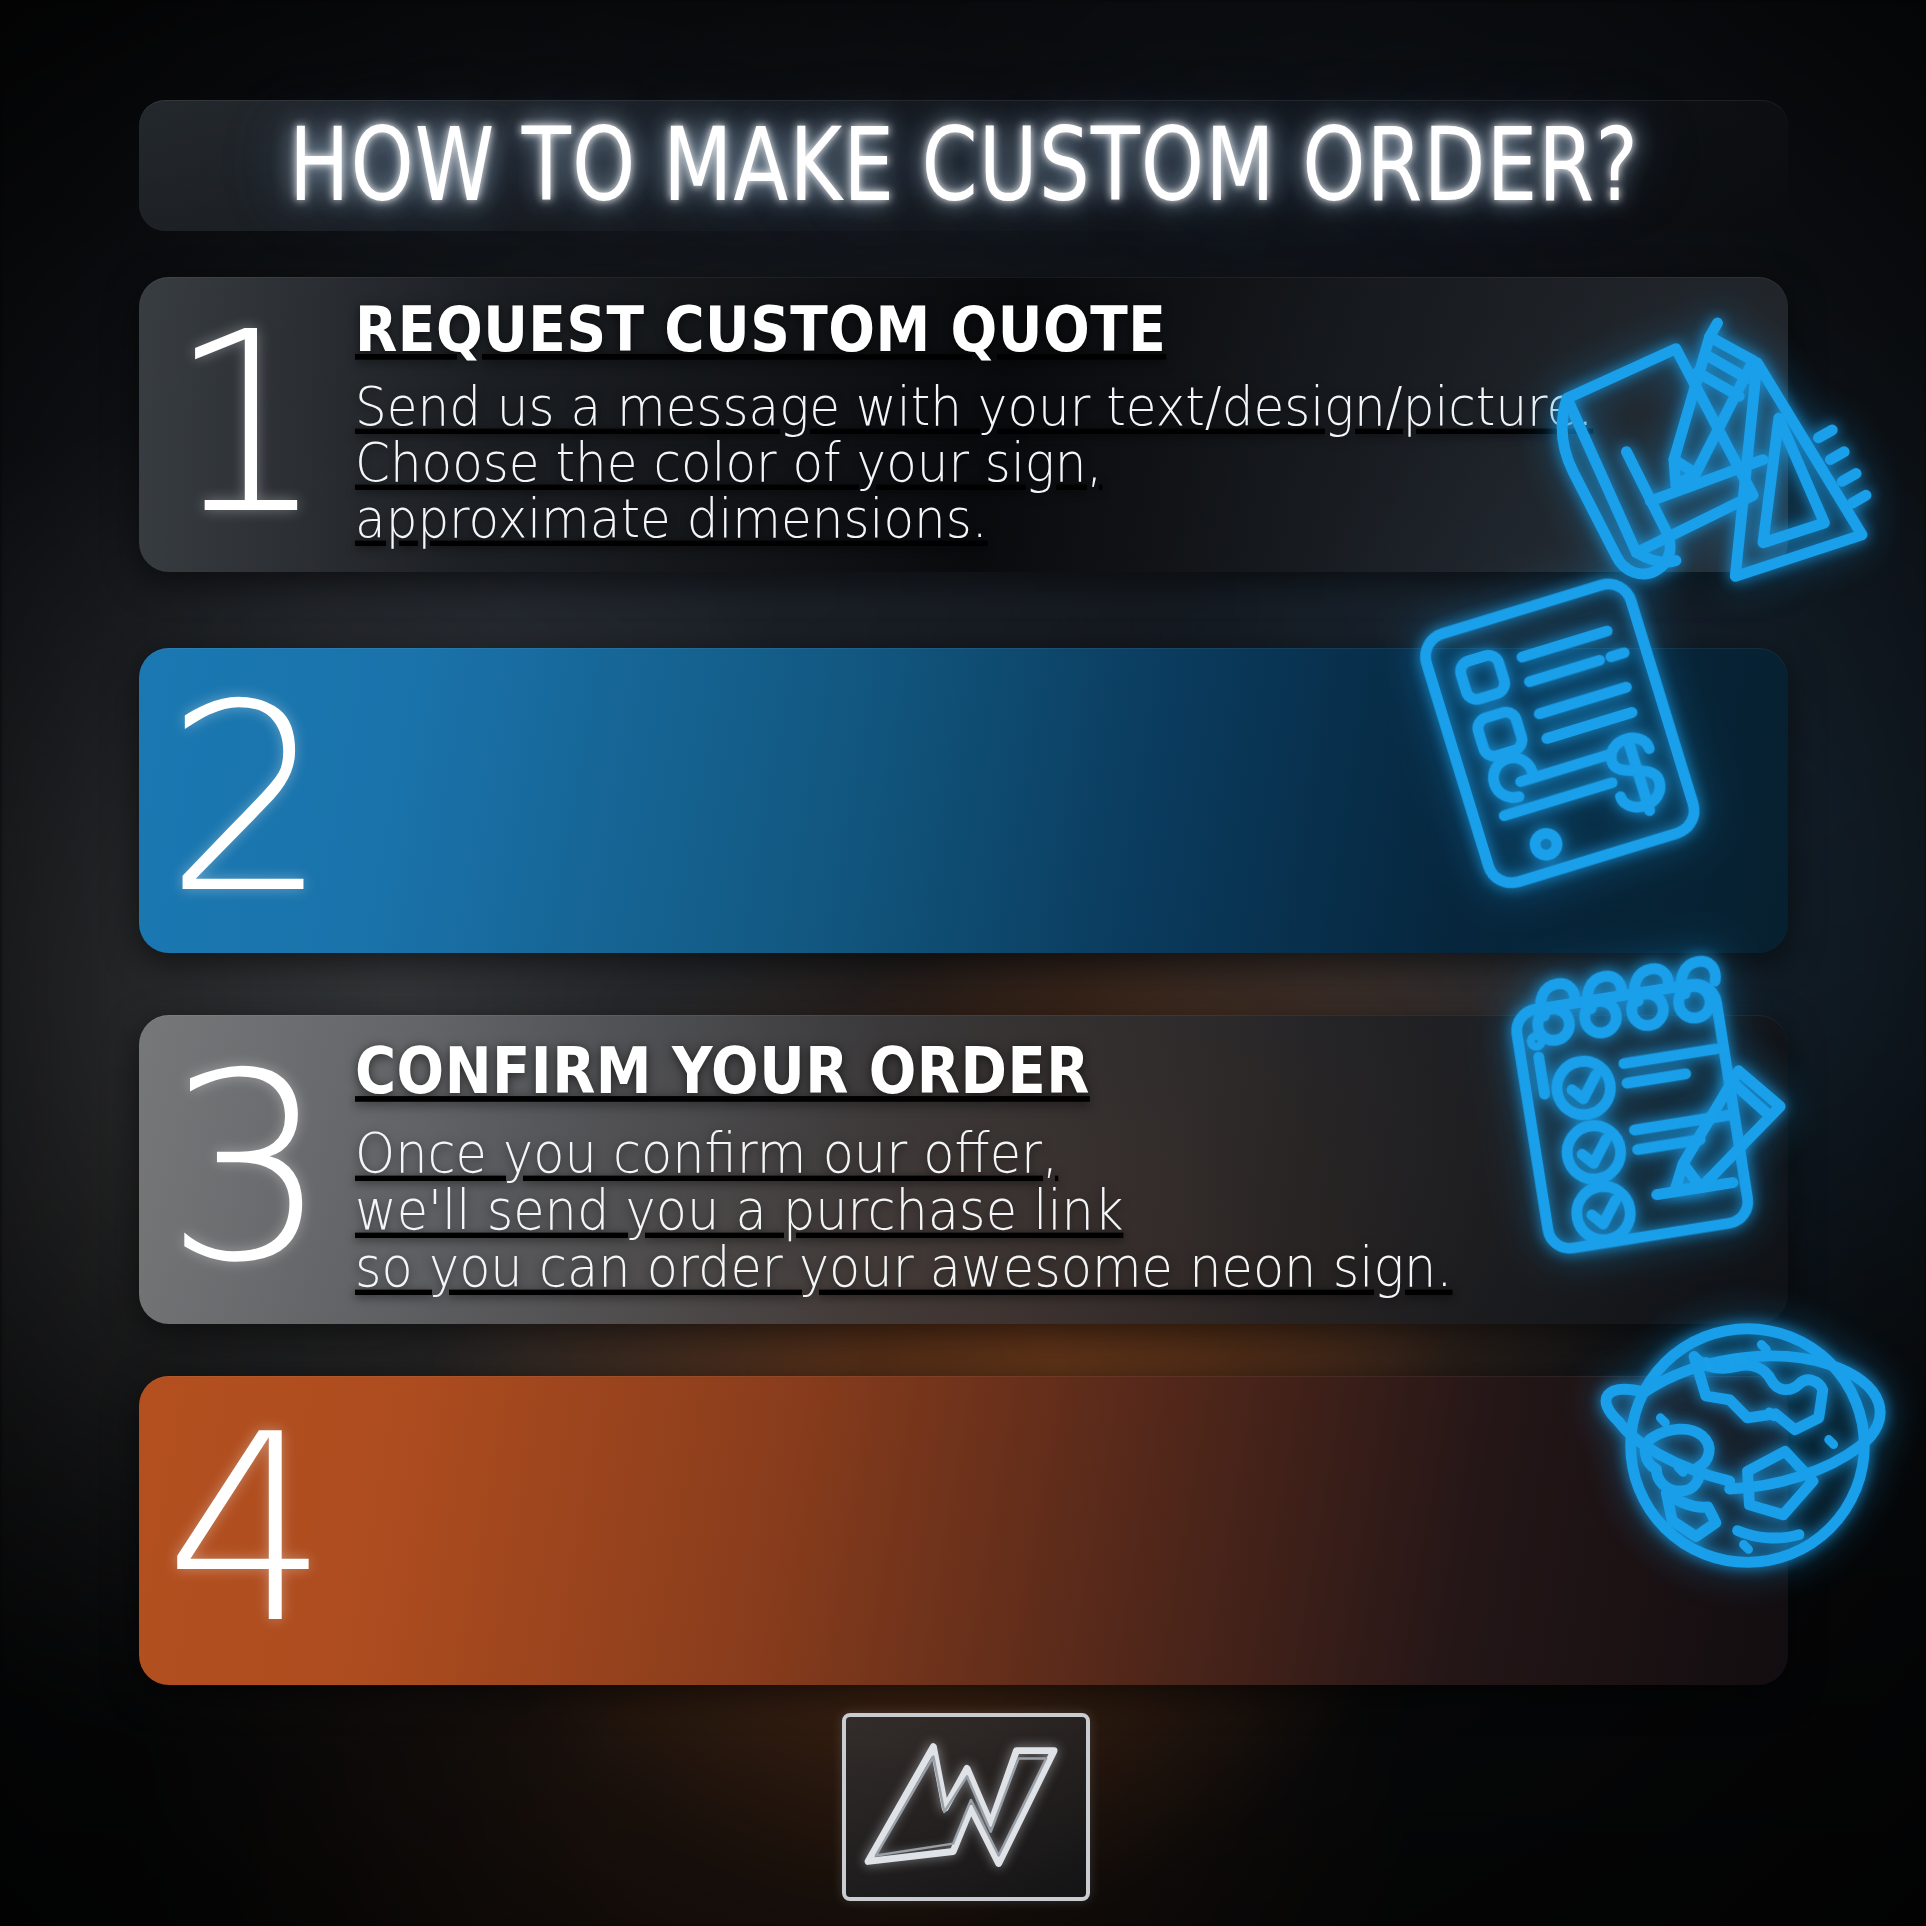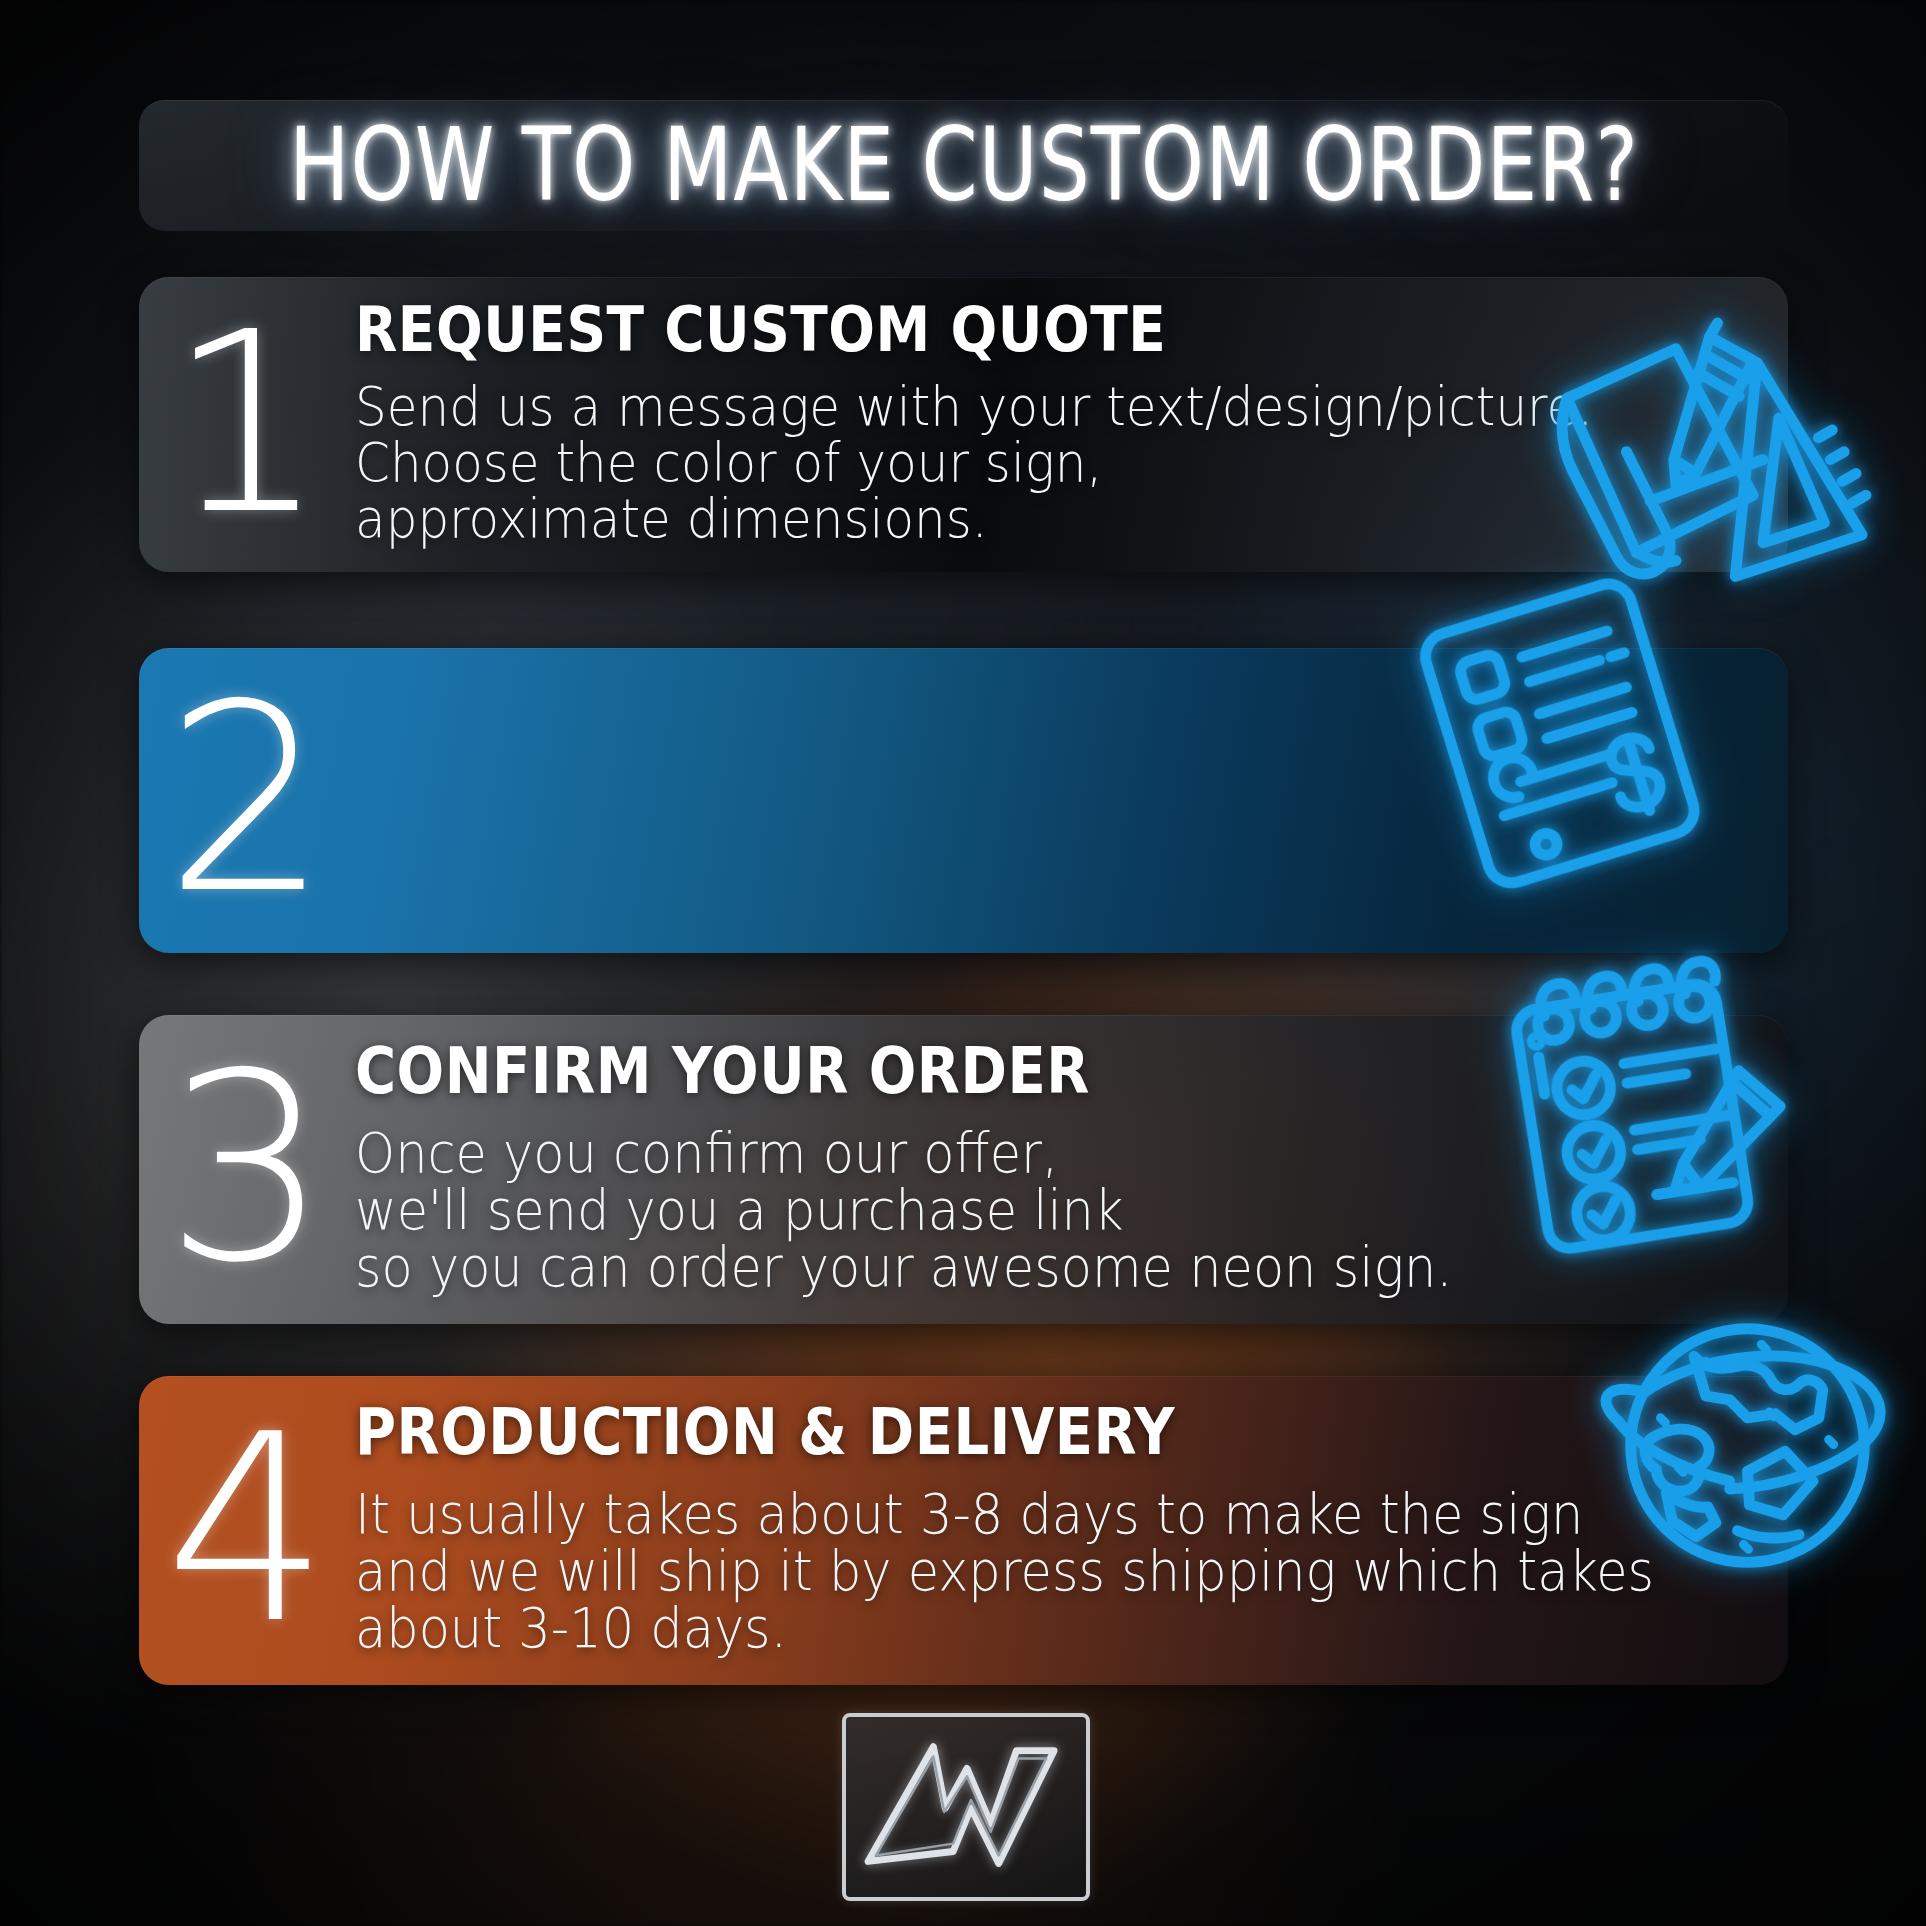--- a/index.html
+++ b/index.html
@@ -69,21 +69,21 @@
     width:216px;flex:0 0 216px;text-align:center;
     color:#ffffff;font-weight:300;line-height:0.82;
     font-family:"DejaVu Sans", sans-serif;
     text-shadow:0 0 14px rgba(255,255,255,0.35);
   }
   .card.s1 .num{font-size:249px;}
   .card.s2 .num{font-size:259px;}
   .card.s3 .num{font-size:259px;}
   .card.s4 .num{font-size:259px;}
 
-  .body{flex:1;padding-right:40px;}
+  .body{flex:1;padding-right:40px;text-decoration:underline;}
   .step-title{
     color:#ffffff;font-weight:700;font-size:56px;letter-spacing:0.5px;
     transform:scaleY(1.14);transform-origin:left center;
     margin:0 0 26px 0;line-height:1;
     text-shadow:0 2px 10px rgba(0,0,0,0.6);
     font-family:"DejaVu Sans", sans-serif;
   }
   .step-line{
     color:#f3f5f7;font-weight:300;font-size:51px;line-height:1.12;
     transform:scaleY(1.08);transform-origin:left center;
@@ -154,26 +154,20 @@
     <div class="body">
       <div class="step-title">CONFIRM YOUR ORDER</div>
       <div class="step-line">Once you confirm our offer,</div>
       <div class="step-line">we'll send you a purchase link</div>
       <div class="step-line">so you can order your awesome neon sign.</div>
     </div>
   </div>
 
   <div class="card s4">
     <div class="num">4</div>
-    <div class="body">
-      <div class="step-title">PRODUCTION &amp; DELIVERY</div>
-      <div class="step-line">It usually takes about 3-8 days to make the sign</div>
-      <div class="step-line">and we will ship it by express shipping which takes</div>
-      <div class="step-line">about 3-10 days.</div>
-    </div>
   </div>
 
   <div class="icon icon-1">
     <svg viewBox="0 0 320 290" width="317" height="287">
       <g class="nstroke">
 
         <path d="M8 72 L118 22 L196 170 L78 228 Z"></path>
         <path d="M8 72 C0 96 2 122 14 146 L58 232 C66 248 84 254 98 246 C112 238 116 222 108 206 L68 126"></path>
         <path d="M78 228 C92 236 106 240 118 236"></path>
 

